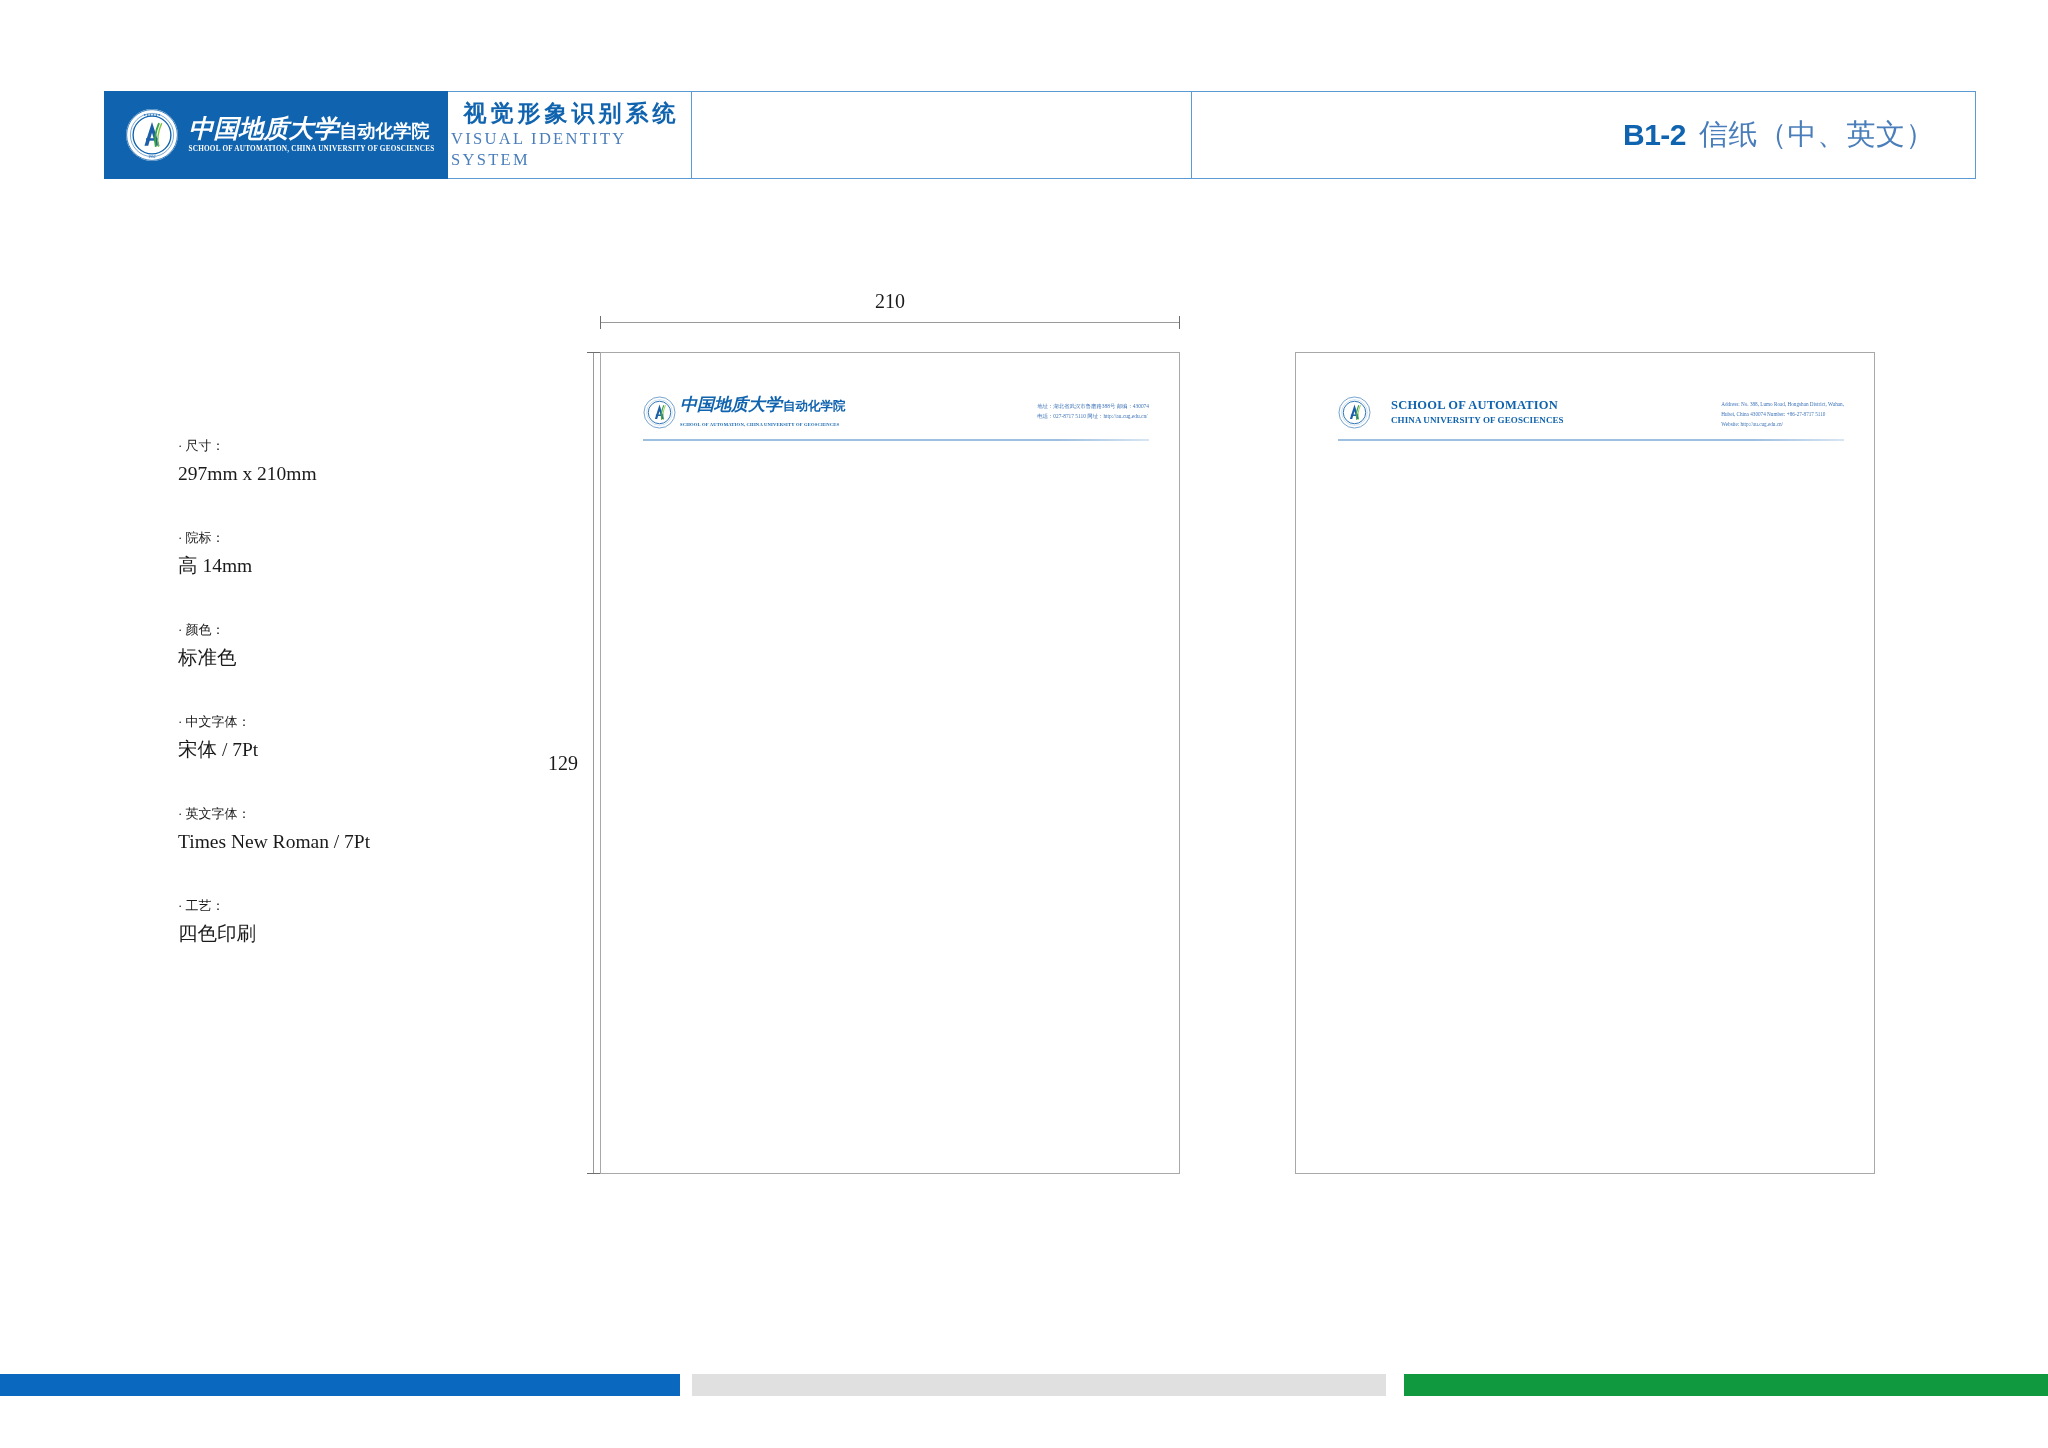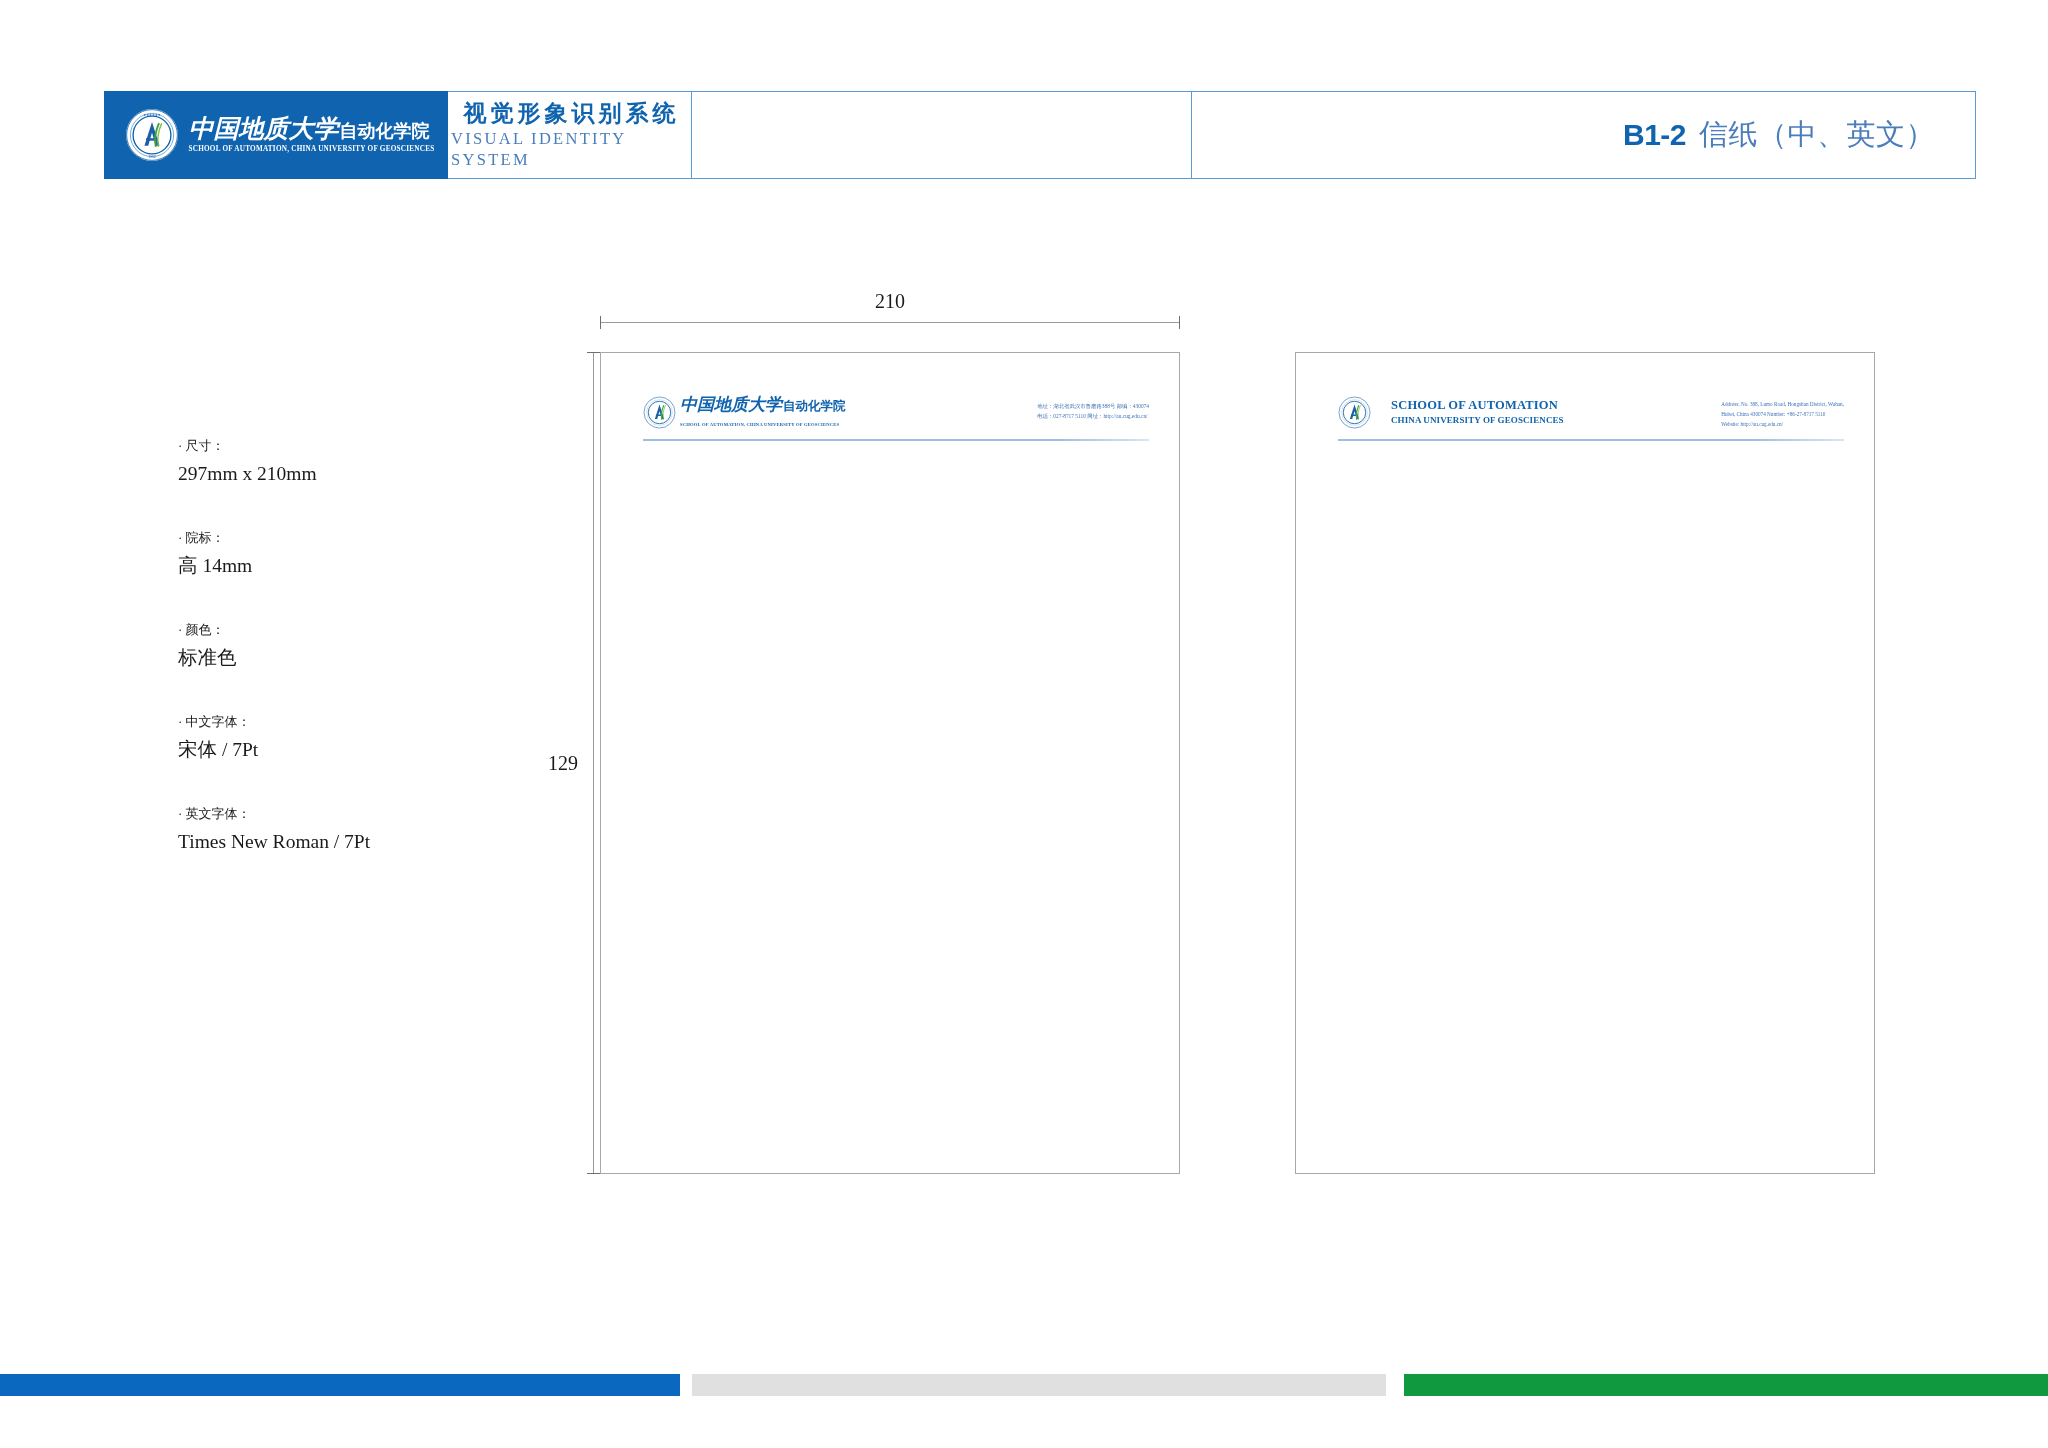--- a/index.html
+++ b/index.html
@@ -426,20 +426,24 @@
     <div class="spec-value">标准色</div>
   </div>
   <div class="spec-group">
     <div class="spec-label">· 中文字体：</div>
     <div class="spec-value">宋体 / 7Pt</div>
   </div>
   <div class="spec-group">
     <div class="spec-label">· 英文字体：</div>
     <div class="spec-value">Times New Roman / 7Pt</div>
   </div>
+  <div class="spec-group">
+    <div class="spec-label">· 工艺：</div>
+    <div class="spec-value">四色印刷</div>
+  </div>
 </div>
 
 <div id="dim-width">
   <div id="dim-width-label">210</div>
   <div id="dim-width-line"></div>
 </div>
 
 <div id="dim-height">
   <div id="dim-height-label">129</div>
   <div id="dim-height-line"></div>

